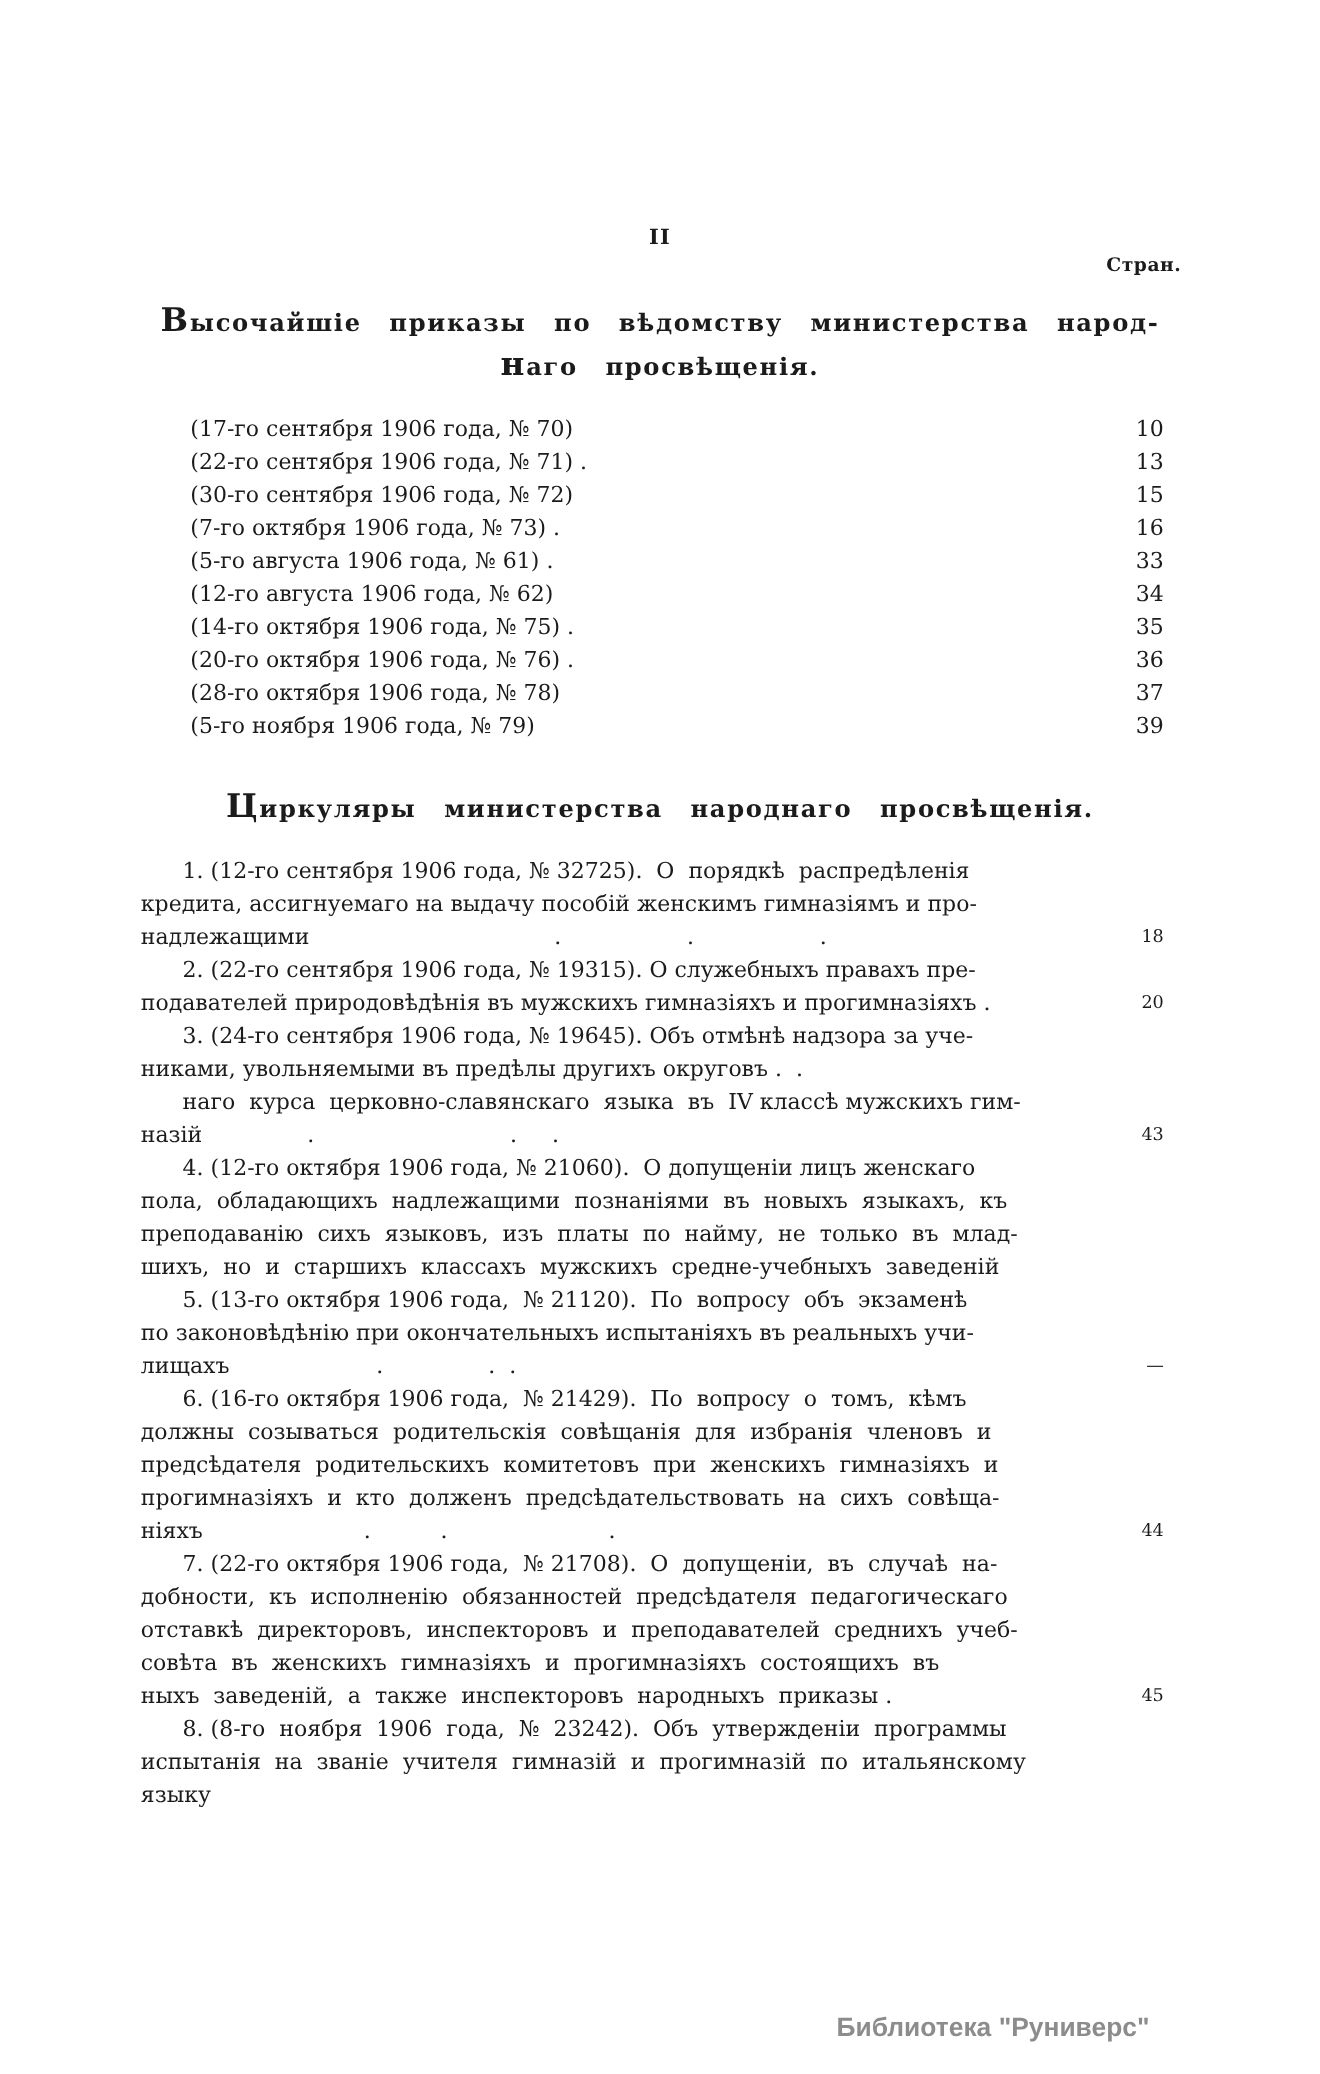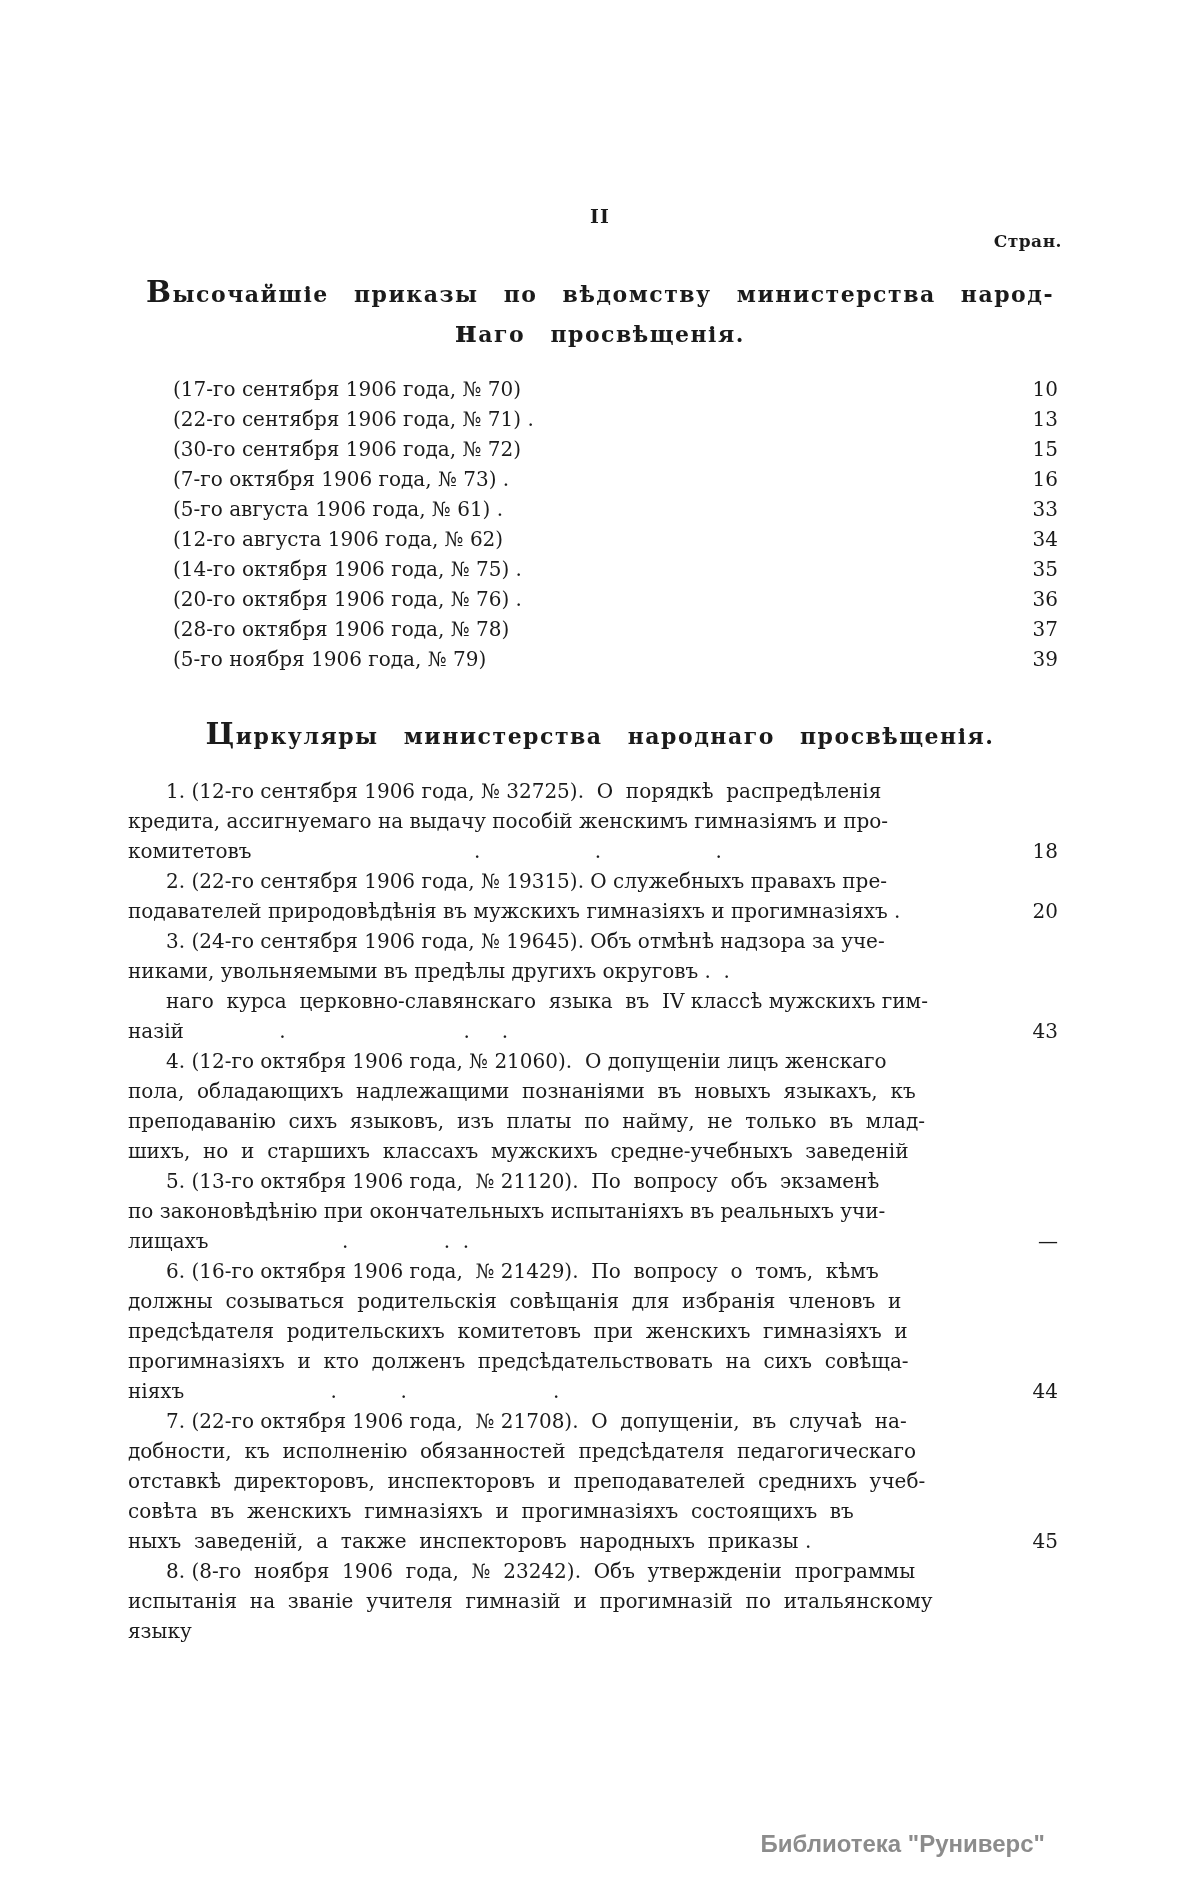--- a/index.html
+++ b/index.html
@@ -12,21 +12,21 @@
     overflow:hidden;
   }
   .page{position:absolute;left:0;top:12px;width:1144px;height:1885px;background:#ffffff;}
 
   .page-num{
     position:absolute;top:193px;left:0;width:1200px;
     text-align:center;font-size:19px;font-weight:bold;letter-spacing:1px;
   }
   .stran{
     position:absolute;top:219px;left:0;width:1062px;
-    text-align:right;font-size:17px;font-weight:bold;letter-spacing:0.5px;
+    text-align:right;font-size:17px;font-weight:bold;letter-spacing:0.5px;padding-left:12px;
   }
   .heading{
     position:absolute;left:100px;width:1000px;text-align:center;
     font-weight:bold;font-size:22px;line-height:37px;
     letter-spacing:1.5px;word-spacing:16px;
   }
   .heading1{top:261px;}
   .heading2{top:703px;}
   .h-line::first-letter{font-size:1.35em;}
 
@@ -44,21 +44,21 @@
     position:absolute;top:764px;left:128px;width:930px;
   }
   .circ-item{position:relative;}
   .circ-line{
     width:805px;line-height:30px;font-size:20px;
     white-space:pre-wrap;
   }
   .circ-item .circ-line:first-child{text-indent:38px;}
   .circ-page{
     position:absolute;right:0;bottom:0;
-    line-height:30px;font-size:20px;margin-left:10px;
+    line-height:30px;font-size:16px;margin-left:10px;
   }
 
   .footer{
     position:absolute;top:1818px;left:0;width:1045px;
     text-align:right;
     font-family:"Liberation Sans", sans-serif;
     font-size:24px;font-weight:bold;color:#8c8c8c;
   }
 </style>
 </head>
@@ -119,21 +119,21 @@
     </div>
 
   <div class="heading heading2">
     <div class="h-line">Циркуляры министерства народнаго просвѣщенія.</div>
   </div>
 
   <div class="circulars">
       <div class="circ-item">
         <div class="circ-line">1. (12-го сентября 1906 года, № 32725).  О  порядкѣ  распредѣленія</div>
         <div class="circ-line">кредита, ассигнуемаго на выдачу пособій женскимъ гимназіямъ и про-</div>
-        <div class="circ-line">комитетовъ                                   .                  .                  .</div>
+        <div class="circ-line">надлежащими                                   .                  .                  .</div>
         <span class="circ-page">18</span>
       </div>
       <div class="circ-item">
         <div class="circ-line">2. (22-го сентября 1906 года, № 19315). О служебныхъ правахъ пре-</div>
         <div class="circ-line">подавателей природовѣдѣнія въ мужскихъ гимназіяхъ и прогимназіяхъ .</div>
         <span class="circ-page">20</span>
       </div>
       <div class="circ-item">
         <div class="circ-line">3. (24-го сентября 1906 года, № 19645). Объ отмѣнѣ надзора за уче-</div>
         <div class="circ-line">никами, увольняемыми въ предѣлы другихъ округовъ .  .</div>

